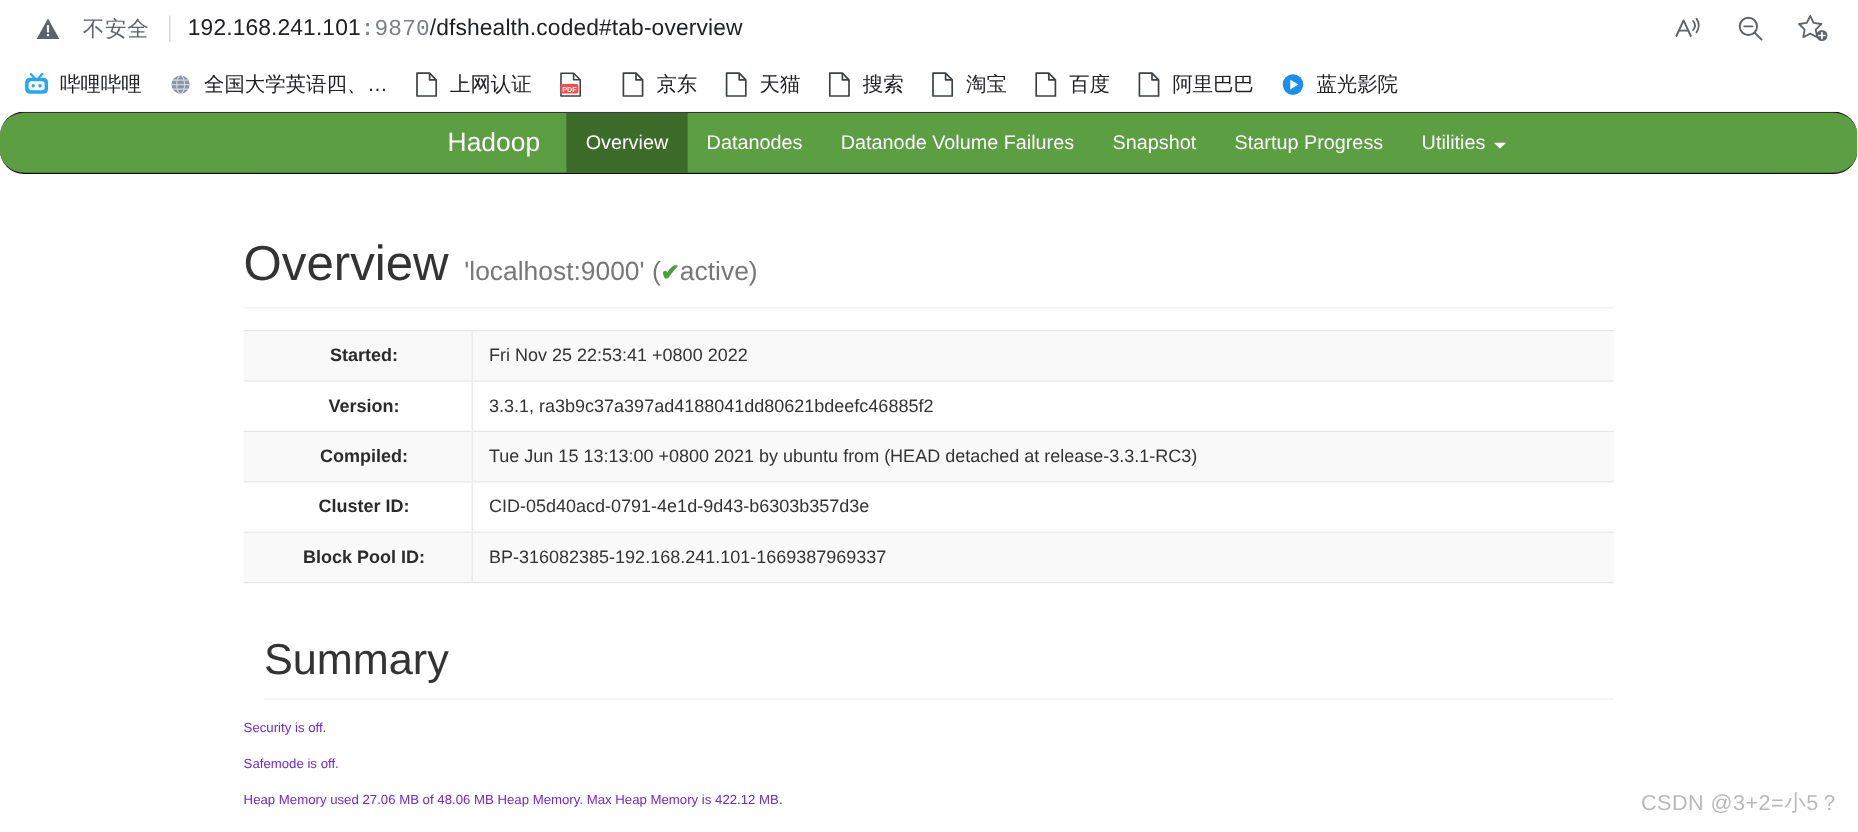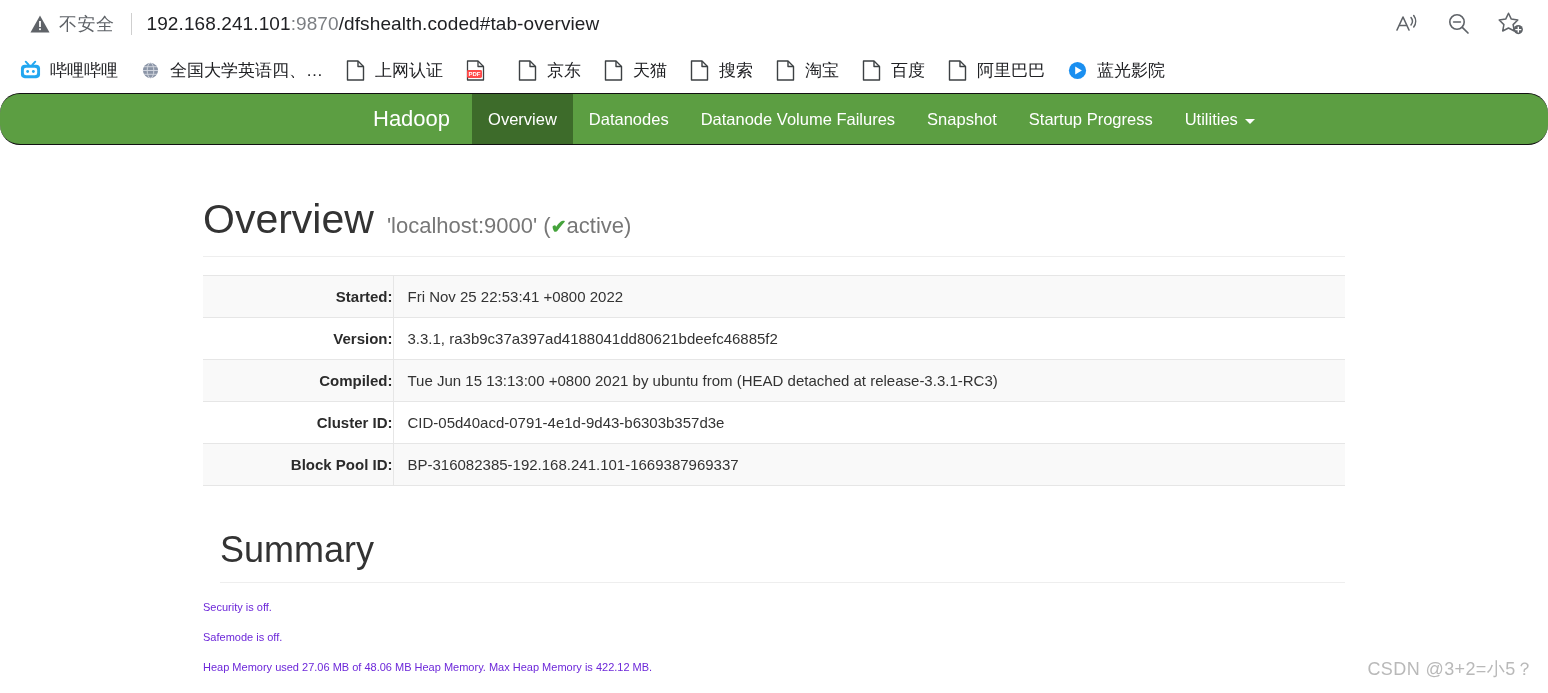--- a/index.html
+++ b/index.html
@@ -27,21 +27,21 @@
     right: 140px;
     background: #ffffff;
     border-radius: 22px;
     display: flex;
     align-items: center;
     padding-left: 18px;
   }
   .security-chip {
     display: flex;
     align-items: center;
-    gap: 9px;
+    gap: 19px;
     flex: 0 0 auto;
   }
   .warn-icon {
     width: 20px; height: 18px;
     display: block;
   }
   .security-text {
     font-size: 18px;
     color: #5f6368;
     letter-spacing: 0.5px;
@@ -51,21 +51,21 @@
     height: 22px;
     background: #cfcfcf;
     margin: 0 15px 0 16px;
   }
   .url-wrap {
     font-size: 19px;
     color: #202124;
     letter-spacing: 0.1px;
     white-space: nowrap;
   }
-  .url-dim { color: #7c7f83; }
+  .url-dim { color: #7c7f83; font-family: Liberation Mono, monospace; }
 
   .chrome-actions {
     position: absolute;
     right: 10px; top: 0;
     height: 48px;
     display: flex;
     align-items: center;
     gap: 22px;
     padding-right: 12px;
   }
@@ -194,21 +194,21 @@
     border-collapse: collapse;
     margin-top: 18px;
     font-size: 15px;
   }
   table.info tr { border-bottom: 1px solid #e6e6e6; }
   table.info tr:first-child { border-top: 1px solid #e6e6e6; }
   table.info tr:nth-child(odd) { background: #f9f9f9; }
   table.info tr:nth-child(even) { background: #ffffff; }
   table.info th {
     width: 190px;
-    text-align: right;
+    text-align: center;
     font-weight: bold;
     color: #2b2b2b;
     padding: 12px 0 12px 11px;
     border-right: 1px solid #e6e6e6;
     vertical-align: middle;
   }
   table.info td {
     color: #333333;
     padding: 12px 0 12px 14px;
     vertical-align: middle;

